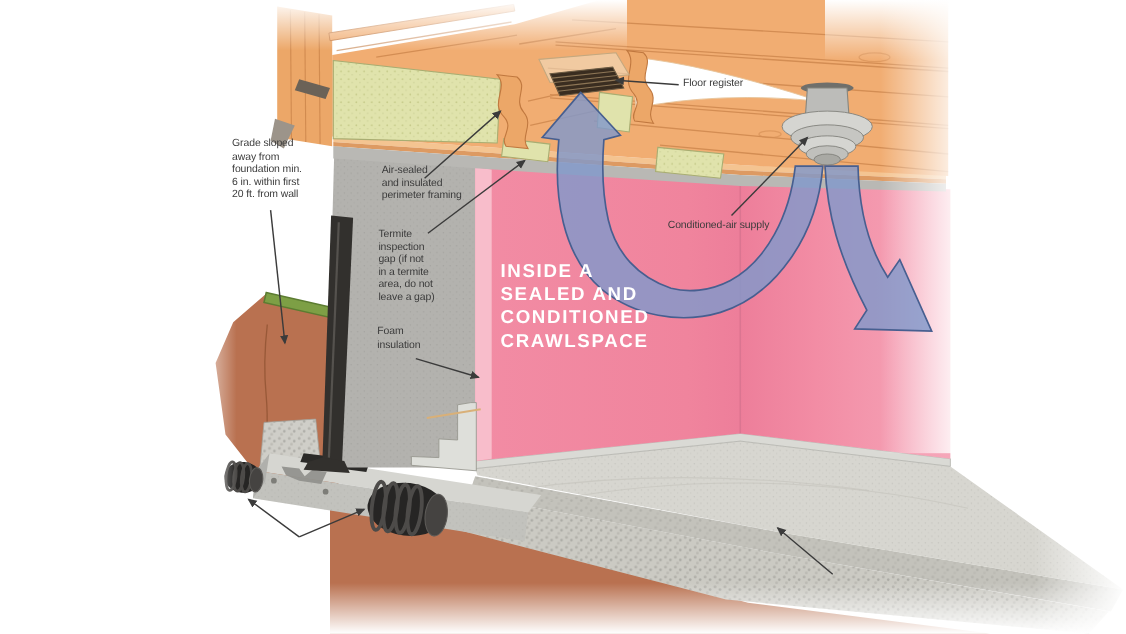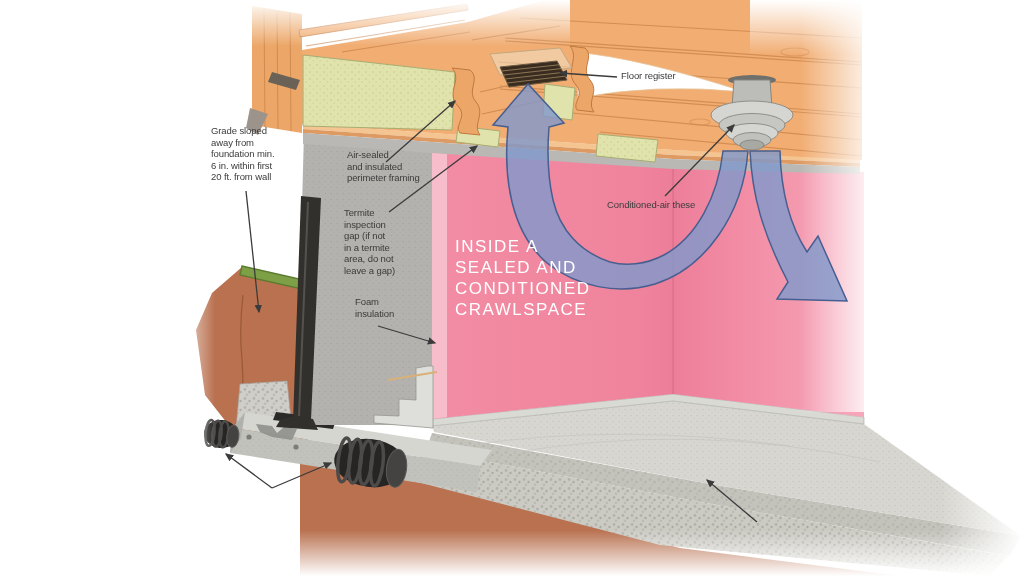--- a/index.html
+++ b/index.html
@@ -2,21 +2,21 @@
 <html style="--c-wood: #f1ad72; --c-wood_line: #c0783f; --c-siding: #eca768; --c-batt: #e0e3ac; --c-concrete: #b3b2ae; --c-band: #b9b8b4; --c-sill: #dd9a62; --c-strip_light: #f4c491; --c-membrane: #32302d; --c-soil: #b97150; --c-soil_dark: #8a4f2e; --c-grass: #7d9f45; --c-pink: #f28ca4; --c-pink_light: #f8bdcb; --c-pink_dark: #ed7e9a; --c-floor: #d7d6d0; --c-slab_edge: #c3c2bb; --c-gravel: #cbcac3; --c-footing_top: #d6d6d1; --c-footing_front: #c2c2bd; --c-pipe: #262524; --c-pipe_rib: #4d4b49; --c-arrow: #8198ca; --c-arrow_line: #475f90; --c-label: #3b3b3b; --c-title: #ffffff;"><head>
 <meta charset="utf-8">
 <style>
   html,body{margin:0;padding:0;background:#fff;}
   #stage{position:relative;width:1024px;height:576px;background:#fff;overflow:hidden;
          font-family:"Liberation Sans",sans-serif;}
   #art{position:absolute;left:0;top:0;}
   .lbl{position:absolute;font-size:9.5px;font-weight:normal;line-height:1.22;
        letter-spacing:-0.1px;color:var(--c-label);white-space:pre-line;}
   .wall-title{position:absolute;left:455px;top:236px;color:var(--c-title);
-       font-size:17px;line-height:1.24;letter-spacing:1.5px;font-weight:normal;white-space:pre-line;}
+       font-size:17px;line-height:1.24;letter-spacing:1.5px;font-weight:bold;white-space:pre-line;}
   .wall-body{position:absolute;left:455px;top:314px;color:var(--c-title);
        font-size:10px;line-height:1.27;letter-spacing:0px;white-space:pre-line;}
   
   .f-wood{fill:var(--c-wood)} .f-siding{fill:var(--c-siding)}
   .s-woodline{stroke:var(--c-wood_line);fill:none}
   .f-batt{fill:var(--c-batt)} 
   .f-concrete{fill:var(--c-concrete)}
   .f-band{fill:var(--c-band)} .f-sill{fill:var(--c-sill)} .f-striplight{fill:var(--c-strip_light)}
   .f-membrane{fill:var(--c-membrane)}
   .f-soil{fill:var(--c-soil)} .f-grass{fill:var(--c-grass)}
@@ -260,23 +260,23 @@
 20 ft. from wall</div>
 <div class="lbl" style="left:344px;top:207px">Termite
 inspection
 gap (if not
 in a termite
 area, do not
 leave a gap)</div>
 <div class="lbl" style="left:347px;top:149px">Air-sealed
 and insulated
 perimeter framing</div>
-<div class="lbl" style="left:355px;top:296px">Foam
+<div class="lbl" style="left:343px;top:296px">Foam
 insulation</div>
 <div class="lbl" style="left:621px;top:70px">Floor register</div>
-<div class="lbl" style="left:607px;top:199px">Conditioned-air these</div>
+<div class="lbl" style="left:607px;top:199px">Conditioned-air supply</div>
 
 <div class="wall-title">INSIDE A
 SEALED AND
 CONDITIONED
 CRAWLSPACE</div>
 
 </div>
 
 </body></html>

